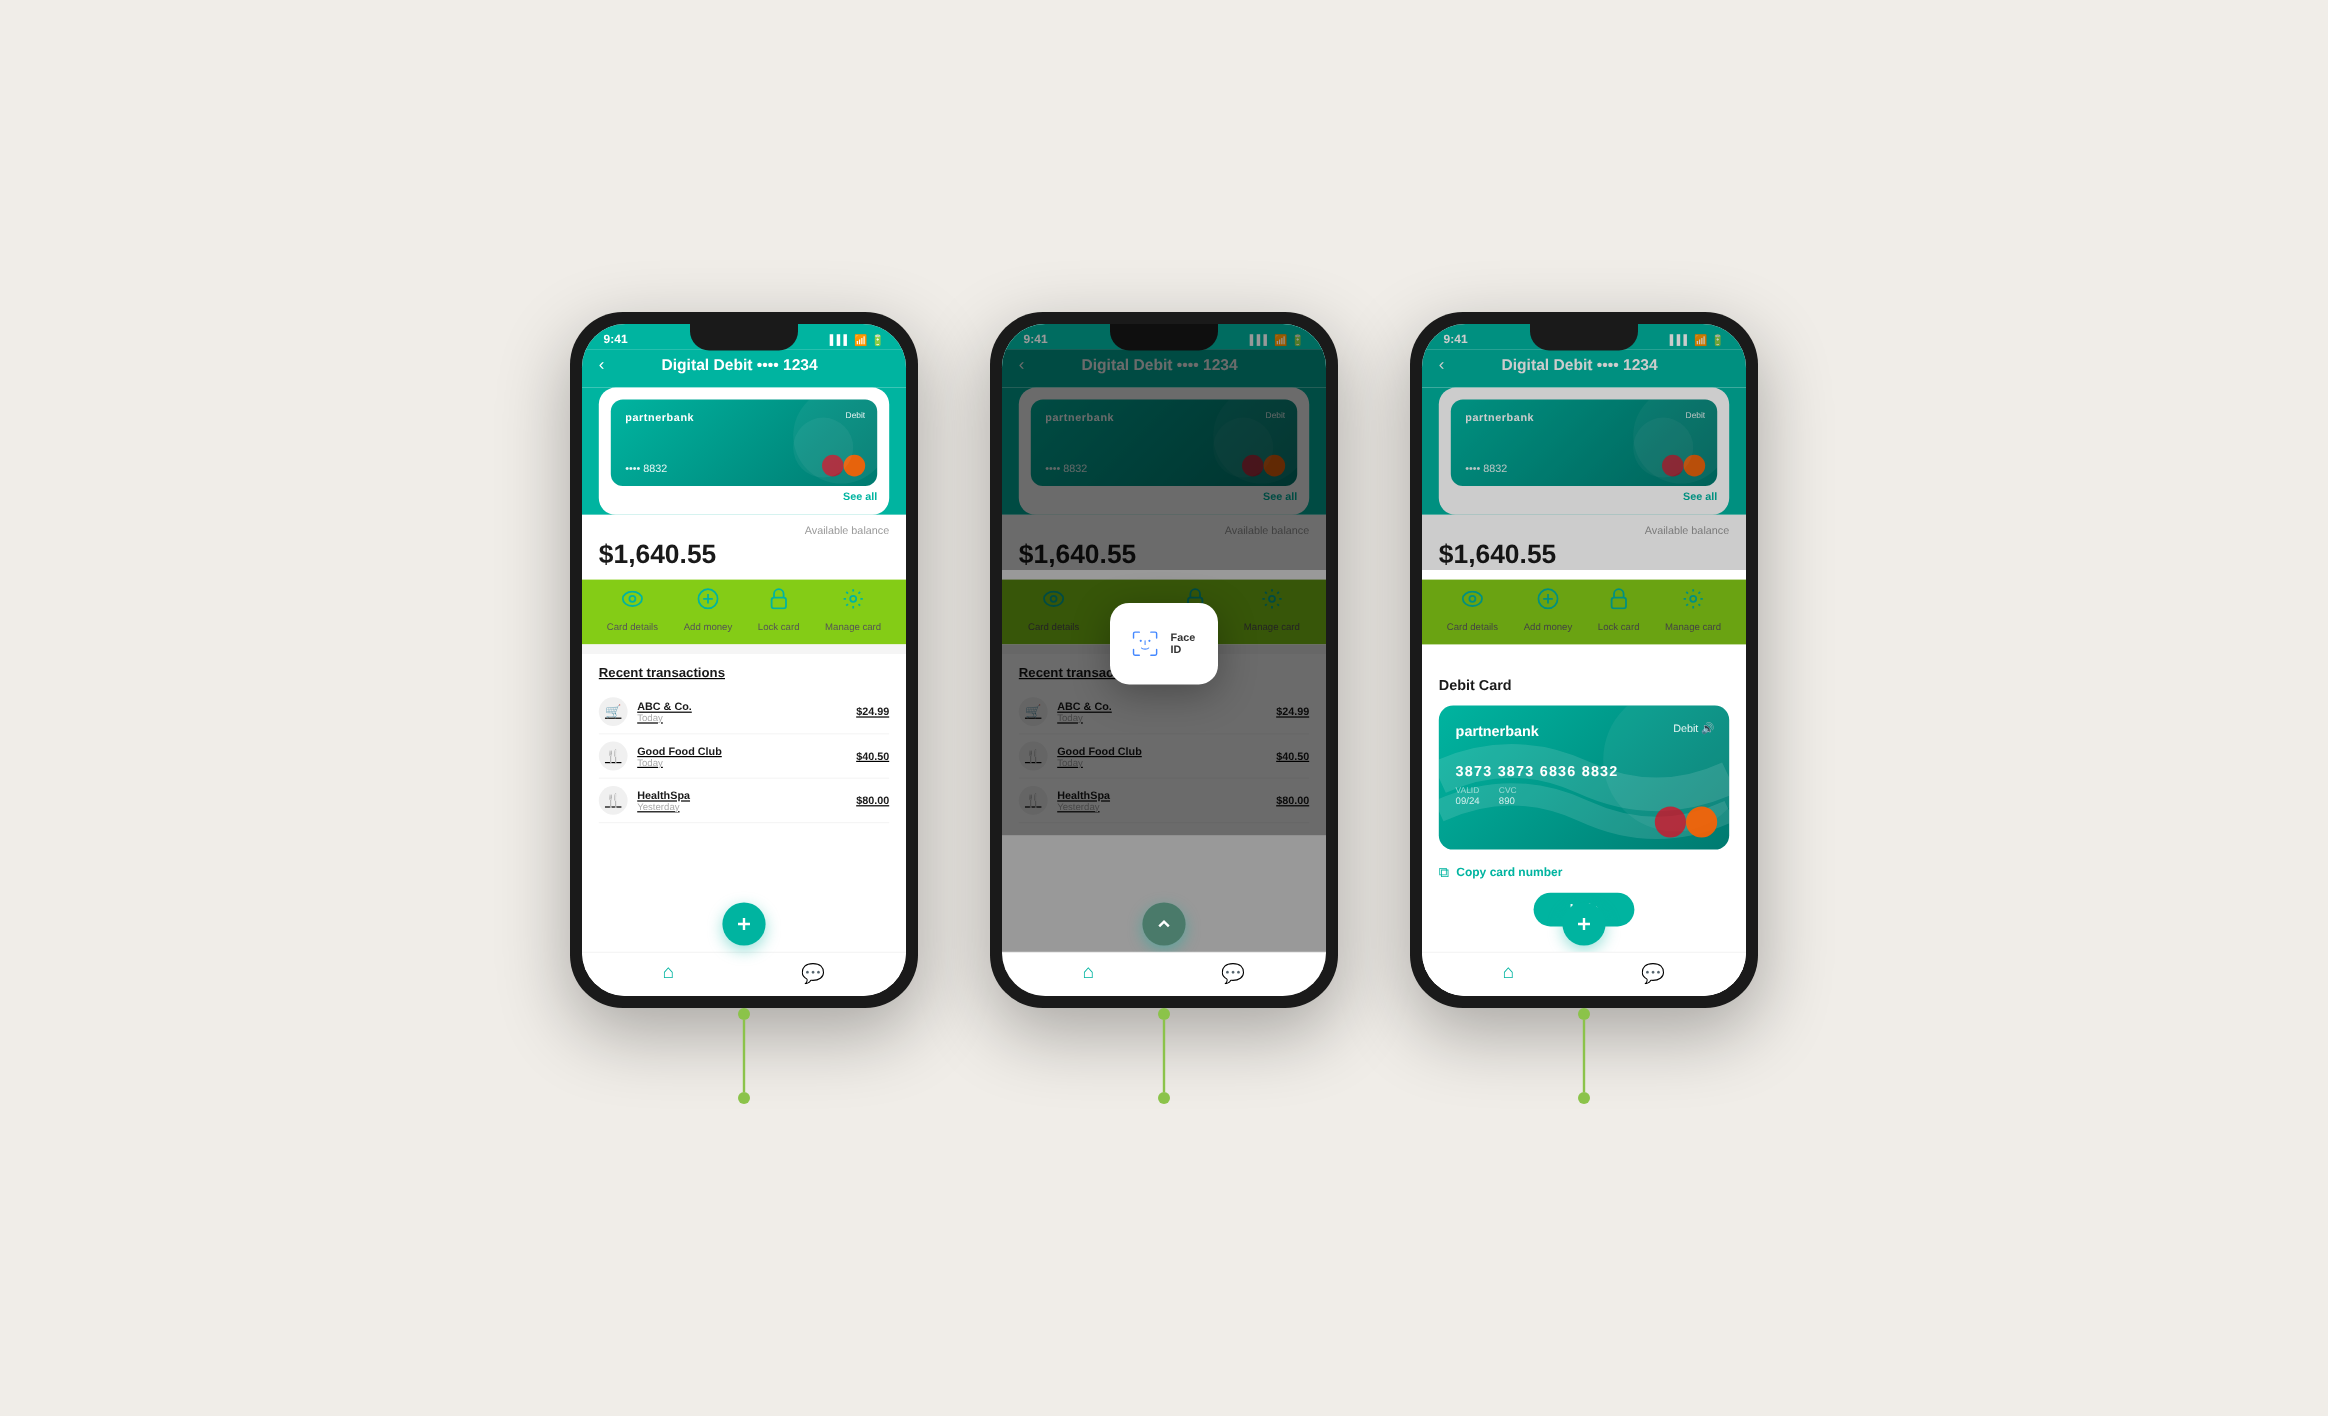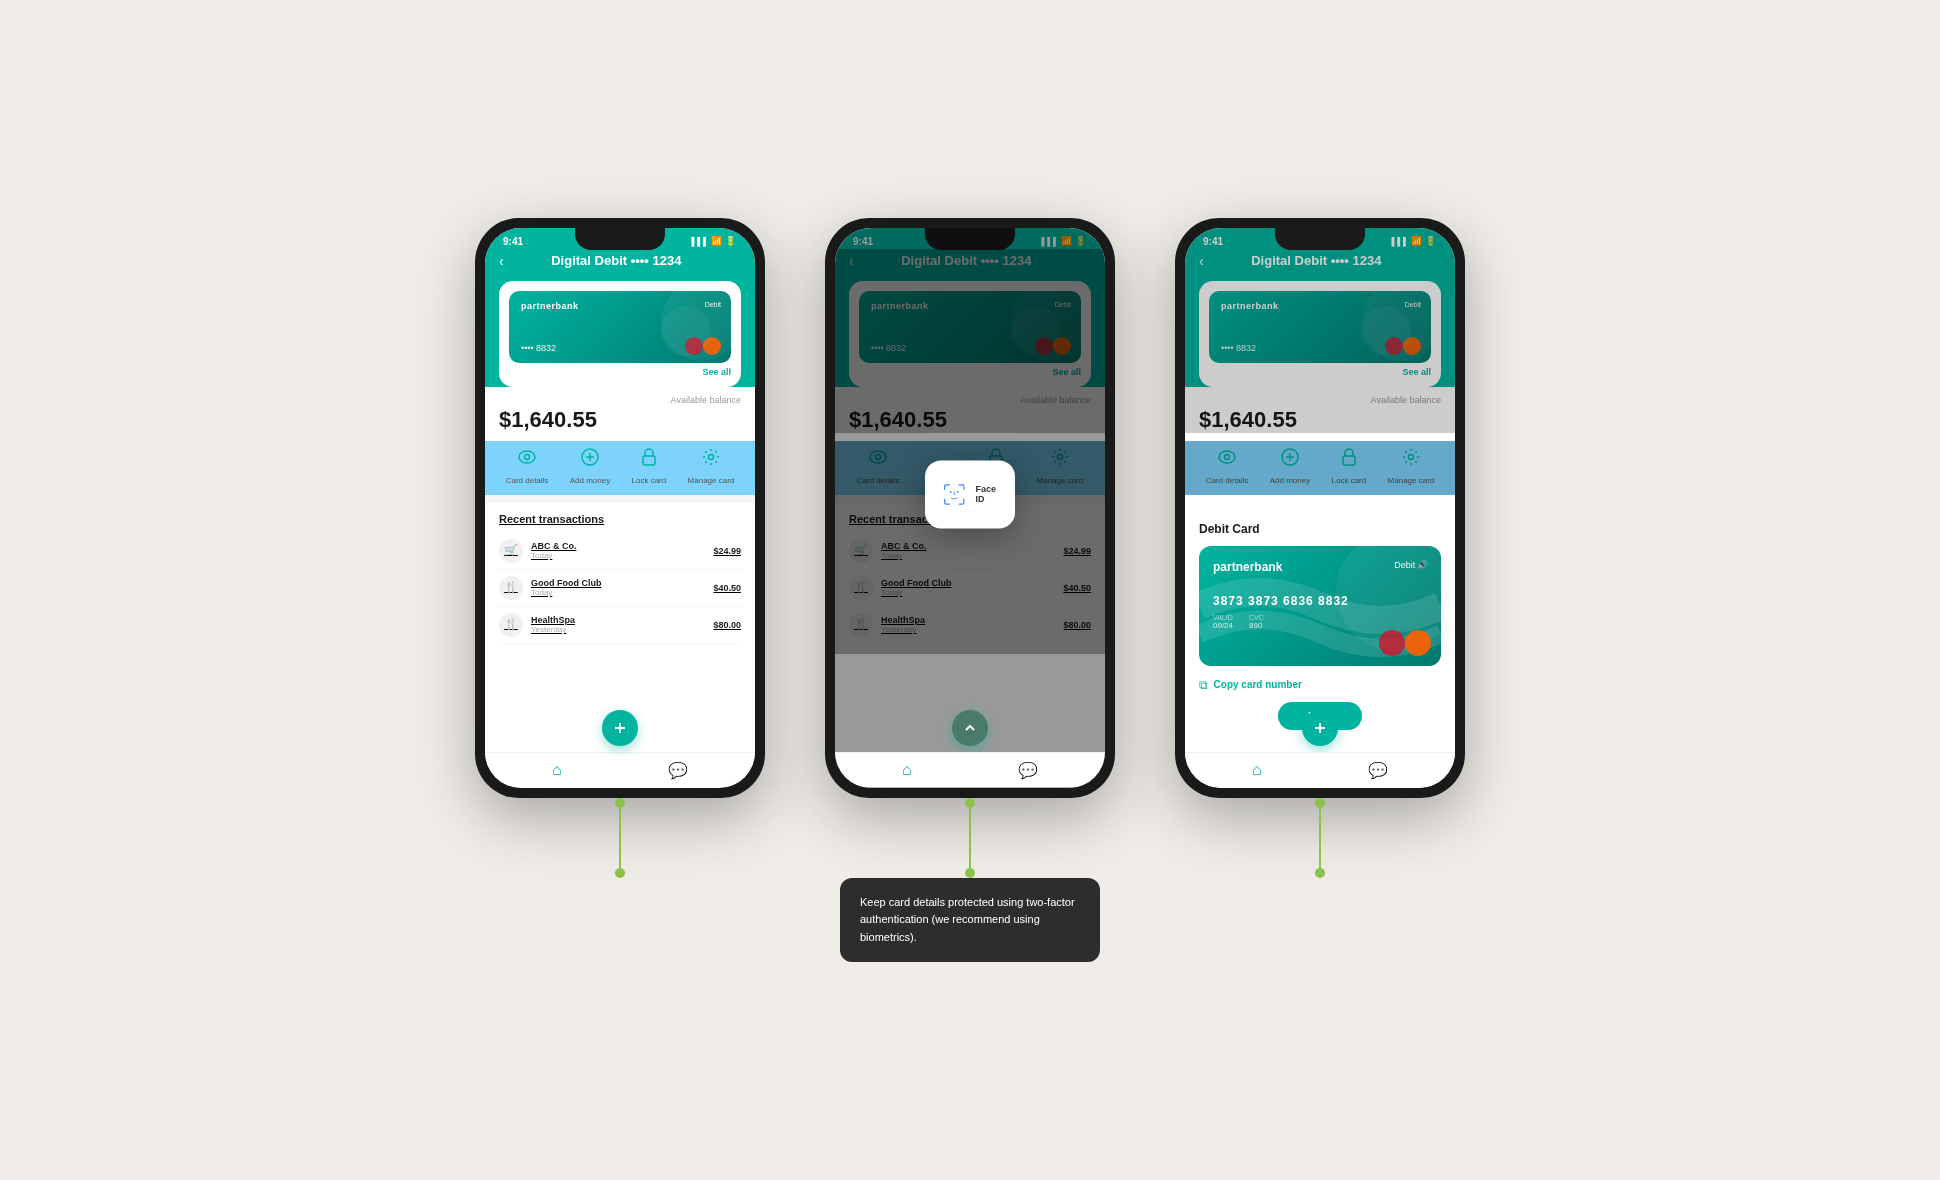--- a/index.html
+++ b/index.html
@@ -202,21 +202,21 @@
       font-size: 22px;
       font-weight: 800;
       color: #1a1a1a;
       margin: 2px 0 8px;
     }
     
     .action-buttons {
       display: flex;
       justify-content: space-around;
       padding: 0 10px 10px 10px;
-      background: #7dd3fc;
+      background: #84cc16;
     }
     .action-btn {
       display: flex;
       flex-direction: column;
       align-items: center;
       gap: 3px;
       cursor: pointer;
     }
     .action-icon {
       width: 32px;
@@ -740,21 +740,20 @@
           </div>
         </div>
       </div>
 
       <div class="connector-container">
         <div class="connector-dot-top"></div>
         <div class="connector-line"></div>
         <div class="connector-dot-bottom"></div>
       </div>
 
-      <div class="caption-box">Keep card details protected using two-factor authentication (we recommend using biometrics).</div>
     </div>
 
     <div class="phone-section">
       <div class="phone">
         <div class="phone-screen">
           <div class="notch"></div>
 
           <div class="status-bar" style="background:#00b4a0; filter:brightness(0.8);">
             <span class="time">9:41</span>
             <div class="status-icons">

